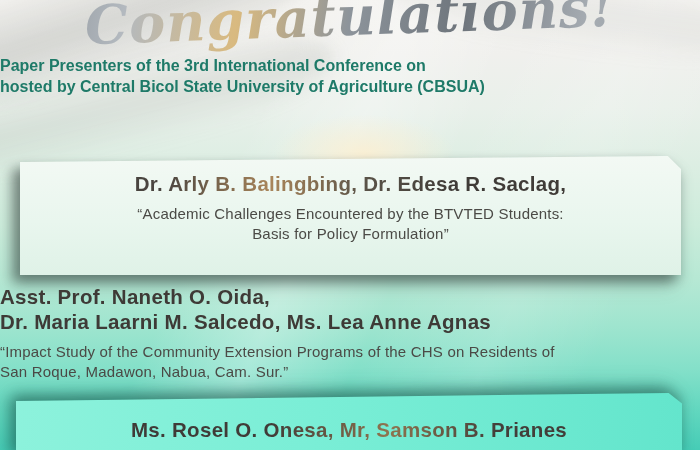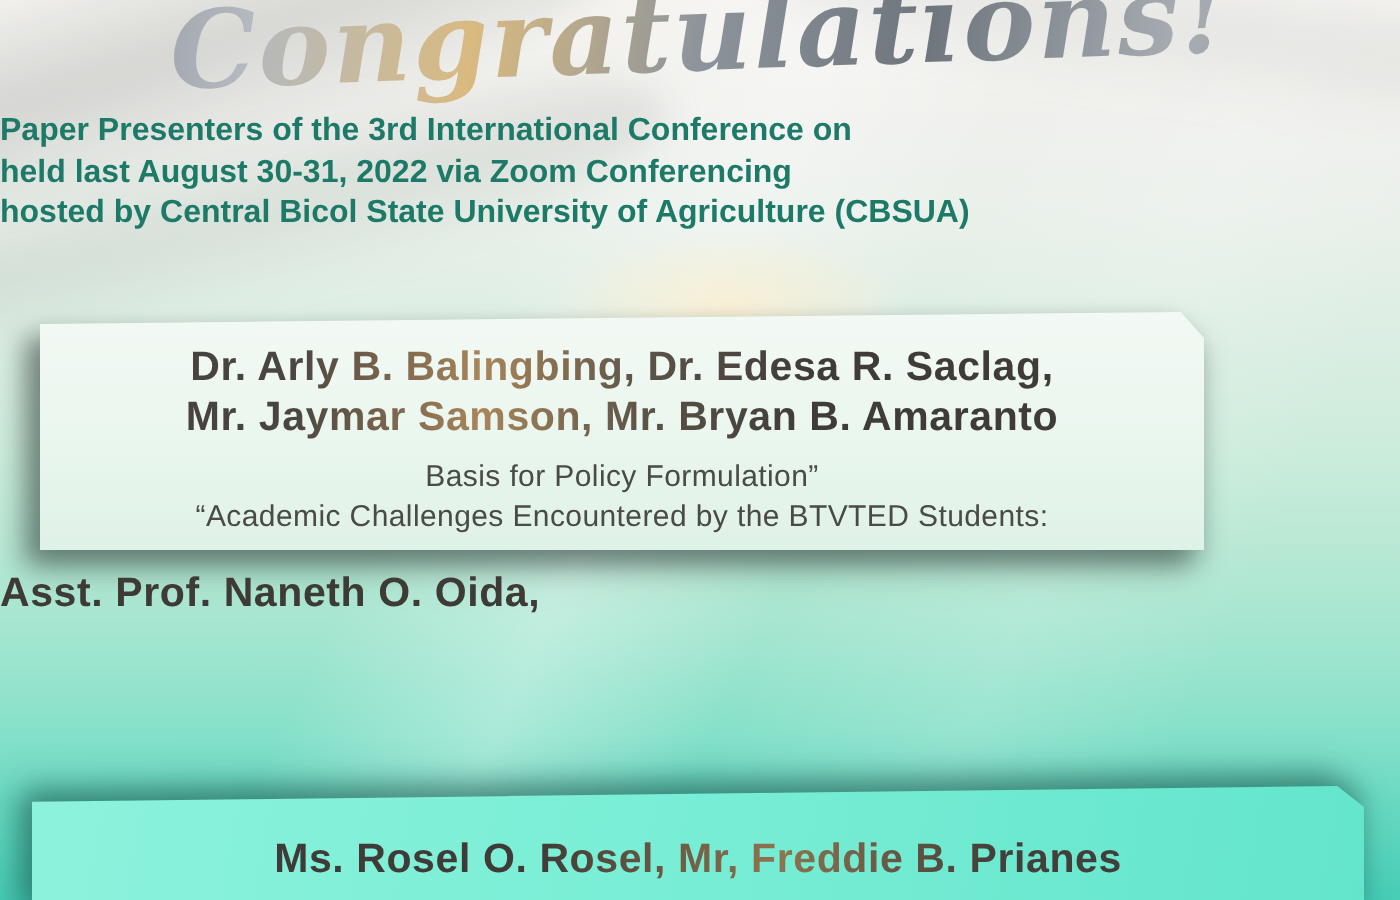--- a/index.html
+++ b/index.html
@@ -45,21 +45,21 @@
   
   .intro{
     position:absolute;top:56px;left:0;width:100%;text-align:left;
     color:#1e7a68;font-weight:bold;font-size:16px;line-height:20.5px;
   }
   .intro div{white-space:nowrap;}
 
   
   .card-wrap{position:absolute;}
   .card{width:100%;height:100%;text-align:center;box-sizing:border-box;}
-  .card1-wrap{left:20px;top:156px;width:582px;height:119px;
+  .card1-wrap{left:20px;top:156px;width:661px;height:119px;
     filter:drop-shadow(-8px 7px 6px rgba(45,55,50,0.45)) drop-shadow(0 6px 6px rgba(40,60,55,0.30));}
   .card1{
     background:linear-gradient(180deg,#f3f9f4 0%,#e9f6ee 55%,#dff2e7 100%);
     clip-path:polygon(0 5%, 98% 0, 100% 11%, 100% 100%, 0 100%);
     padding-top:15px;
   }
   .card3-wrap{left:16px;top:393px;width:666px;height:66px;
     filter:drop-shadow(-7px -4px 7px rgba(15,70,60,0.40)) drop-shadow(0 -6px 6px rgba(15,70,60,0.30));}
   .card3{
     background:linear-gradient(100deg,#8df2dc 0%,#7aeed6 45%,#63e5cc 100%);
@@ -100,38 +100,41 @@
   <div class="sheen sheen-diagonal"></div>
   <div class="fold fold-1"></div>
   <div class="fold fold-2"></div>
   <div class="fold fold-3"></div>
   <div class="sheen sheen-sun"></div>
 
   <div class="headline">Congratulations!</div>
 
   <div class="intro">
     <div>Paper Presenters of the 3rd International Conference on</div>
-    <div>held last August 30-31, 2022 via Zoom Conferencing</div>
     <div>hosted by Central Bicol State University of Agriculture (CBSUA)</div>
   </div>
 
   <div class="card-wrap card1-wrap">
     <div class="card card1">
       <div class="names names-sheen">Dr. Arly B. Balingbing, Dr. Edesa R. Saclag,</div>
-      <div class="names names-sheen">Mr. Jaymar Samson, Mr. Bryan B. Amaranto</div>
       <div class="quote">
+        <div>“Academic Challenges Encountered by the BTVTED Students:</div>
         <div>Basis for Policy Formulation”</div>
-        <div>“Academic Challenges Encountered by the BTVTED Students:</div>
       </div>
     </div>
   </div>
 
   <div class="section2">
     <div class="names">Asst. Prof. Naneth O. Oida,</div>
+    <div class="names">Dr. Maria Laarni M. Salcedo, Ms. Lea Anne Agnas</div>
+    <div class="quote">
+      <div>“Impact Study of the Community Extension Programs of the CHS on Residents of</div>
+      <div>San Roque, Madawon, Nabua, Cam. Sur.”</div>
+    </div>
   </div>
 
   <div class="card-wrap card3-wrap">
     <div class="card card3">
-      <div class="names names-sheen-right">Ms. Rosel O. Rosel, Mr, Freddie B. Prianes</div>
+      <div class="names names-sheen-right">Ms. Rosel O. Onesa, Mr, Samson B. Prianes</div>
     </div>
   </div>
 
 </div>
 
 </body></html>

